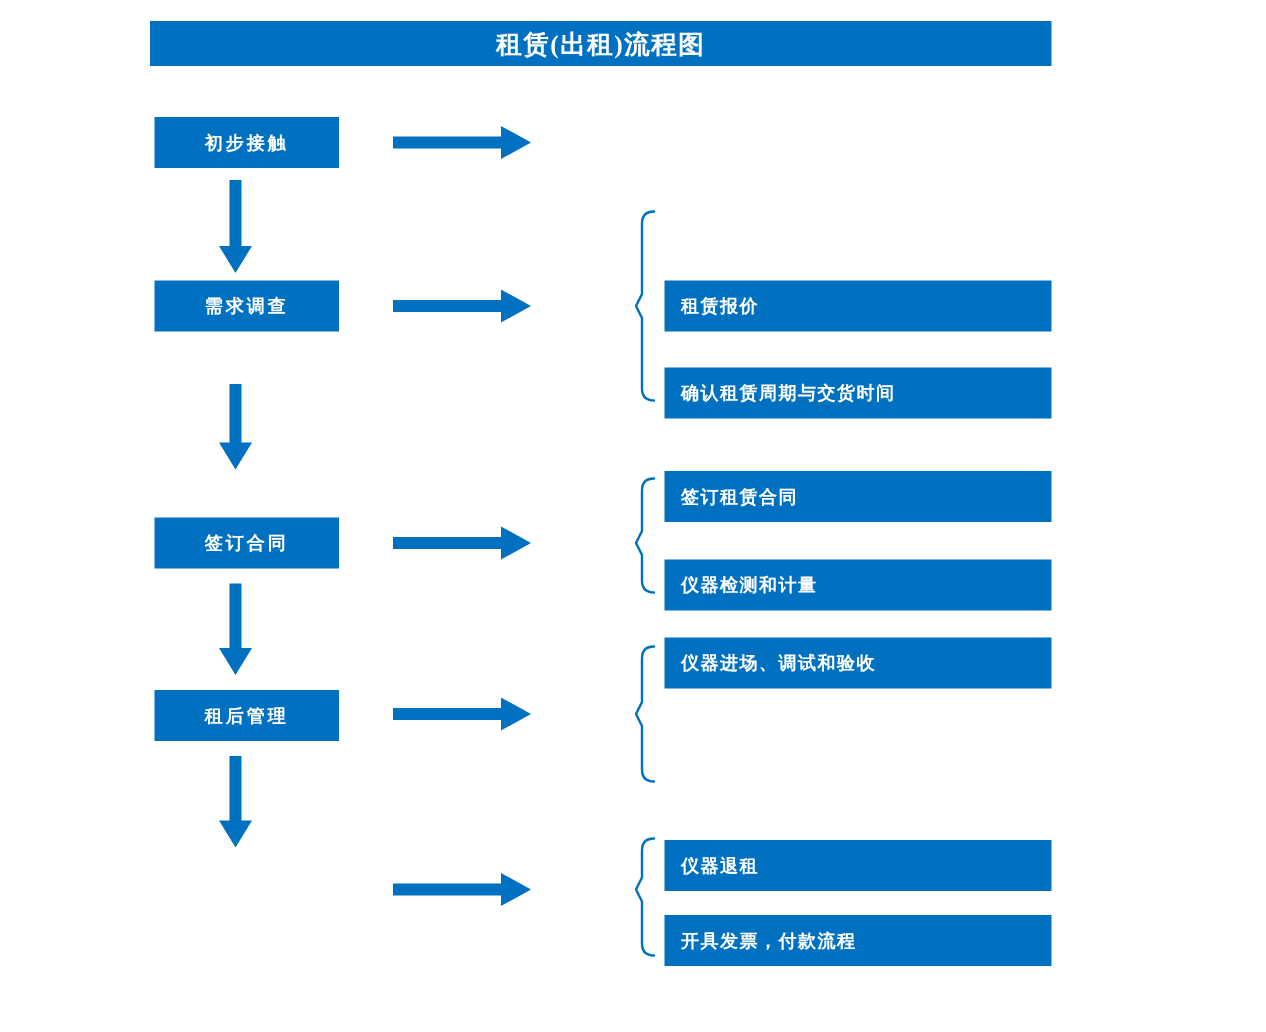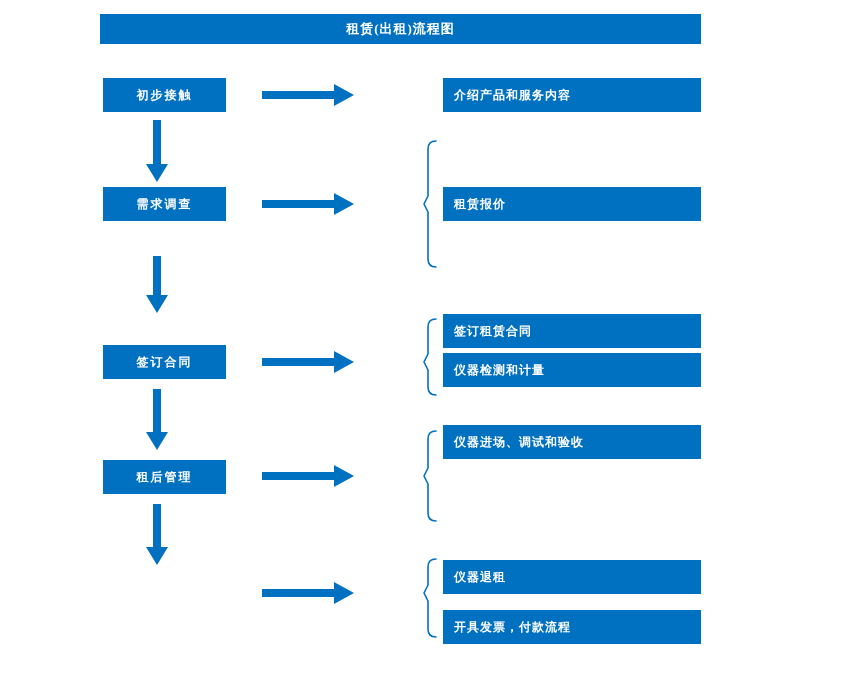--- a/index.html
+++ b/index.html
@@ -17,21 +17,21 @@
   }
   .title-bar {
     position: absolute;
     left: 100px;
     top: 14px;
     width: 601px;
     height: 30px;
     background: #0070C0;
     color: #ffffff;
     font-weight: bold;
-    font-size: 13px;
+    font-size: 17px;
     display: flex;
     align-items: center;
     justify-content: center;
     letter-spacing: 1px;
   }
   .box {
     position: absolute;
     background: #0070C0;
     color: #ffffff;
     font-weight: bold;
@@ -169,25 +169,25 @@
   <svg class="brace" style="top:318px" width="14" height="78" viewBox="0 0 14 78">
       <path d="M13 1 Q5 1 5 9 L5 36 L1 44 L5 52 L5 69 Q5 77 13 77"></path>
     </svg>
   <svg class="brace" style="top:430px" width="14" height="92" viewBox="0 0 14 92">
       <path d="M13 1 Q5 1 5 9 L5 38 L1 46 L5 54 L5 83 Q5 91 13 91"></path>
     </svg>
   <svg class="brace" style="top:558px" width="14" height="80" viewBox="0 0 14 80">
       <path d="M13 1 Q5 1 5 9 L5 27 L1 35 L5 43 L5 71 Q5 79 13 79"></path>
     </svg>
 
-  <div class="box right-box" style="top:78px">介绍产品和服务内容</div>
 
   <div class="box right-box" style="top:187px">租赁报价</div>
+  <div class="box right-box" style="top:245px">确认租赁周期与交货时间</div>
 
   <div class="box right-box" style="top:314px">签订租赁合同</div>
-  <div class="box right-box" style="top:353px">仪器检测和计量</div>
+  <div class="box right-box" style="top:373px">仪器检测和计量</div>
 
   <div class="box right-box" style="top:425px">仪器进场、调试和验收</div>
 
   <div class="box right-box" style="top:560px">仪器退租</div>
   <div class="box right-box" style="top:610px">开具发票，付款流程</div>
 
 </div>
 
 </body></html>

